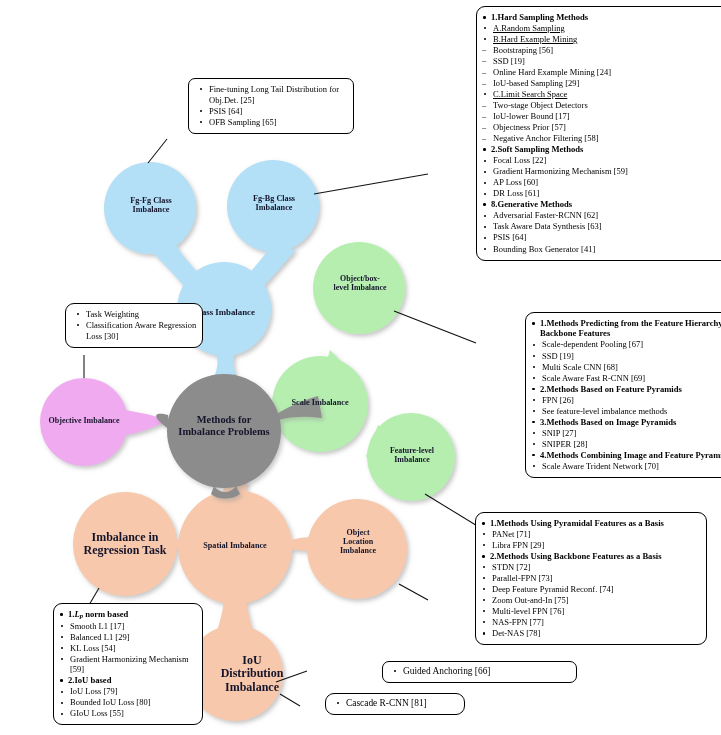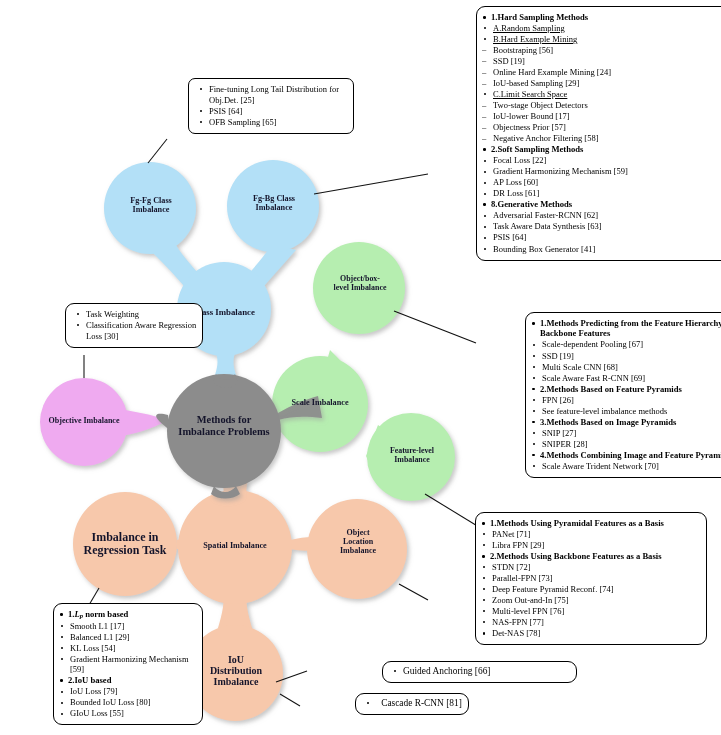--- a/index.html
+++ b/index.html
@@ -143,21 +143,21 @@
 
   <div class="node-label" style="left:181px;top:541px;width:108px;font-size:8.2px;">Spatial Imbalance</div>
 
   <div class="node-label" style="left:80px;top:531px;width:90px;font-size:12px;">Imbalance in
 Regression Task</div>
 
   <div class="node-label" style="left:316px;top:529px;width:84px;font-size:8.0px;">Object
 Location
 Imbalance</div>
 
-  <div class="node-label" style="left:194px;top:654px;width:84px;font-size:10px;">IoU
+  <div class="node-label" style="left:210px;top:654px;width:84px;font-size:12px;">IoU
 Distribution
 Imbalance</div>
 
   <div class="node-label" style="left:36px;top:417px;width:96px;font-size:8.0px;">Objective Imbalance</div>
 
   <div class="box plain" style="left:141px;top:78px;width:166px;border-radius:7px;">
     <ul>
       <li>Fine-tuning Long Tail Distribution for Obj.Det. [25]</li>
       <li>PSIS [64]</li>
       <li>OFB Sampling [65]</li>
@@ -241,25 +241,25 @@
       <li class="l2">Balanced L1 [29]</li>
       <li class="l2">KL Loss [54]</li>
       <li class="l2">Gradient Harmonizing Mechanism [59]</li>
       <li class="l1">2.IoU based</li>
       <li class="l2">IoU Loss [79]</li>
       <li class="l2">Bounded IoU Loss [80]</li>
       <li class="l2">GIoU Loss [55]</li>
     </ul>
   </div>
 
-  <div class="box plain big" style="left:335px;top:661px;width:195px;padding-top:4px;padding-bottom:4px;">
+  <div class="box plain big" style="left:335px;top:661px;width:195px;padding-top:4px;padding-bottom:4px;border-radius:7px;">
     <ul>
       <li>Guided Anchoring [66]</li>
     </ul>
   </div>
 
-  <div class="box plain big" style="left:308px;top:693px;width:114px;padding-top:4px;padding-bottom:4px;text-align:center;">
+  <div class="box plain big" style="left:278px;top:693px;width:140px;padding-top:4px;padding-bottom:4px;">
     <ul>
       <li>Cascade R-CNN [81]</li>
     </ul>
   </div>
 
 </div>
 
 </body></html>

